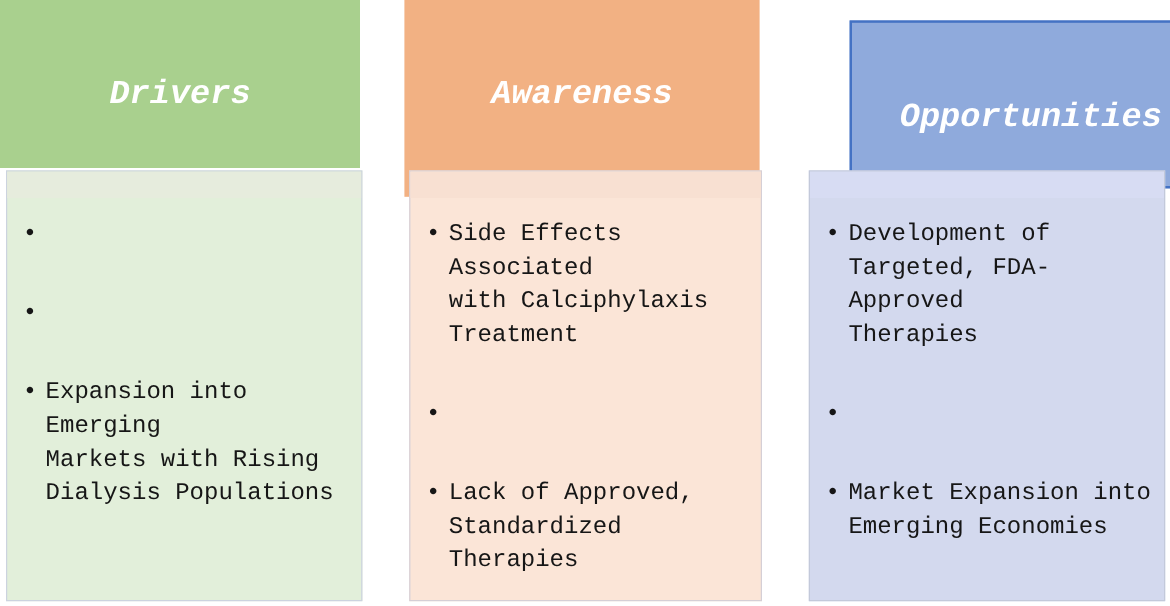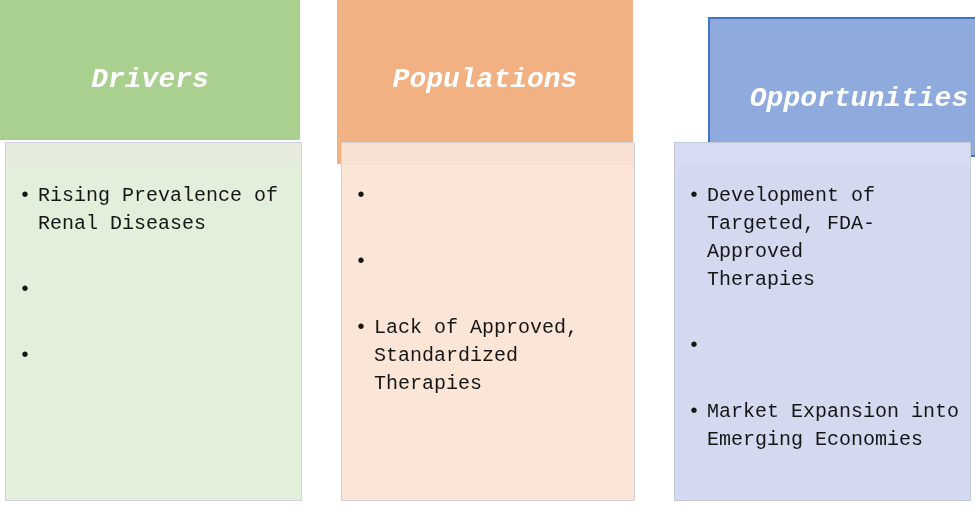--- a/index.html
+++ b/index.html
@@ -76,41 +76,45 @@
 <div class="canvas">
 
   <section class="c1">
     <header class="hdr">
       <h2 class="title">Drivers</h2>
     </header>
     <div class="bod">
       <ul class="bullets">
         <li>
           <span class="dot">•</span>
-          <span class="txt">Rising Prevalence of
-Renal Diseases</span>
         </li>
         <li>
           <span class="dot">•</span>
         </li>
         <li>
           <span class="dot">•</span>
+          <span class="txt">Expansion into Emerging
+Markets with Rising
+Dialysis Populations</span>
         </li>
       </ul>
     </div>
   </section>
 
   <section class="c2">
     <header class="hdr">
-      <h2 class="title">Populations</h2>
+      <h2 class="title">Awareness</h2>
     </header>
     <div class="bod">
       <ul class="bullets">
         <li>
           <span class="dot">•</span>
+          <span class="txt">Side Effects Associated
+with Calciphylaxis
+Treatment</span>
         </li>
         <li>
           <span class="dot">•</span>
         </li>
         <li>
           <span class="dot">•</span>
           <span class="txt">Lack of Approved,
 Standardized Therapies</span>
         </li>
       </ul>

